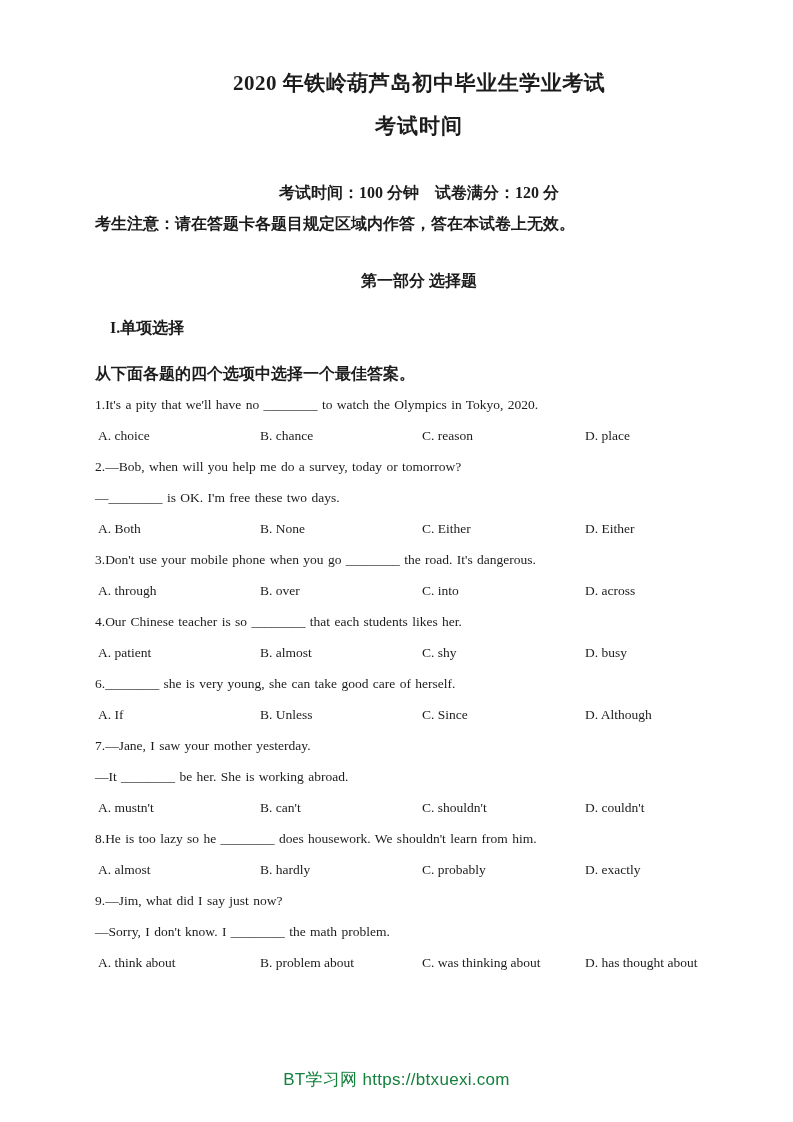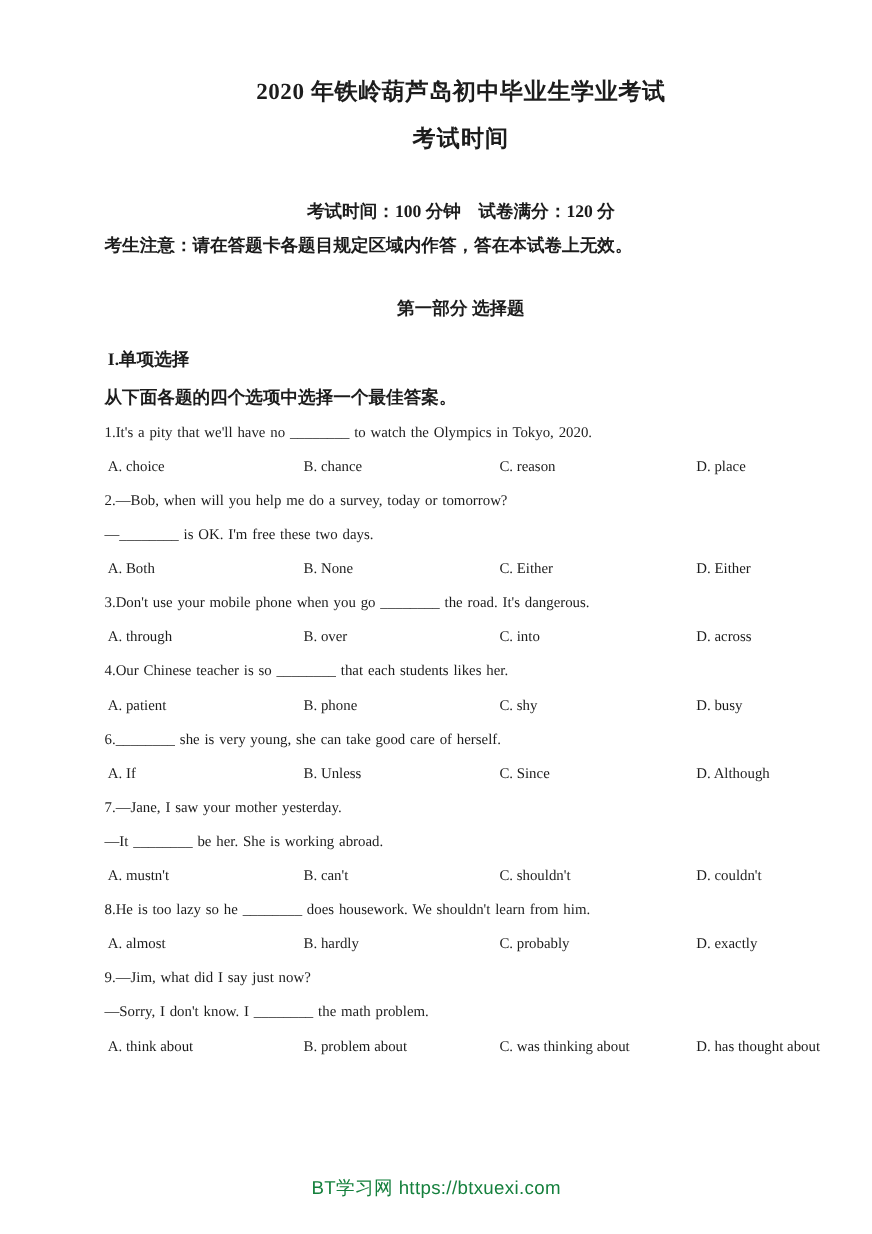--- a/index.html
+++ b/index.html
@@ -60,21 +60,21 @@
     margin: 16px;
     margin-top: 26px;
     height: 31px;
     line-height: 31px;
     font-size: 16px;
     font-weight: bold;
     text-align: center;
     white-space: nowrap;
   }
   .section-title {
-    margin: 3px;
+    margin: 15px;
     margin-top: 3px;
     height: 31px;
     line-height: 31px;
     font-size: 16px;
     font-weight: bold;
     white-space: nowrap;
     font-family: Liberation Serif, serif;
   }
   .section-instruction {
     margin: 0;
@@ -91,21 +91,20 @@
     font-size: 13.5px;
     white-space: nowrap;
     word-spacing: 1px;
   }
   .opts {
     display: grid;
     grid-template-columns: 162px 162px 163px 1fr;
     padding-left: 3px;
     height: 31px;
     line-height: 31px;
-    gap: 16px;
   }
   .opts span {
     font-size: 13.5px;
     white-space: nowrap;
   }
   .watermark {
     position: absolute;
     left: 0;
     right: 0;
     top: 1068px;
@@ -162,21 +161,21 @@
           <span>B. over</span>
           <span>C. into</span>
           <span>D. across</span>
         </div>
       </div>
 
       <div>
         <p class="qline">4.Our Chinese teacher is so ________ that each students likes her.</p>
         <div class="opts">
           <span>A. patient</span>
-          <span>B. phone</span>
+          <span>B. almost</span>
           <span>C. shy</span>
           <span>D. busy</span>
         </div>
       </div>
 
 
       <div>
         <p class="qline">6.________ she is very young, she can take good care of herself.</p>
         <div class="opts">
           <span>A. If</span>

